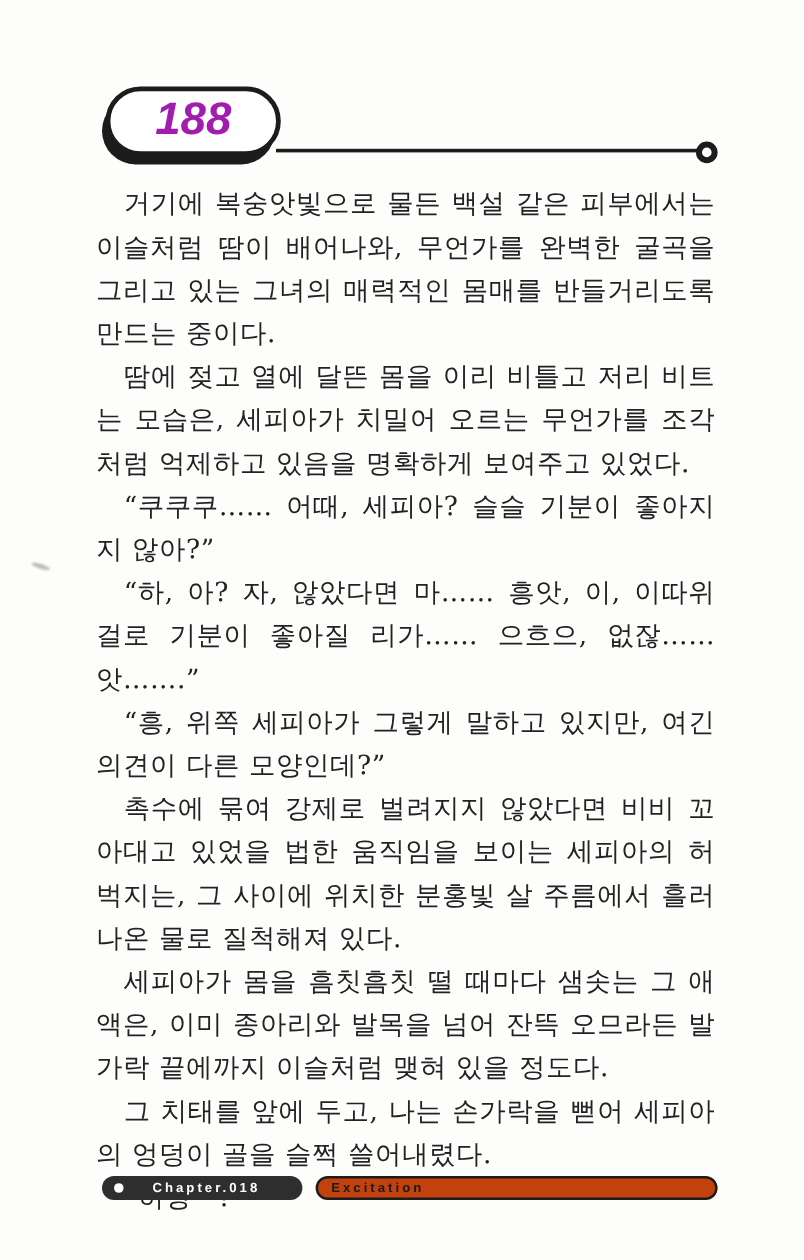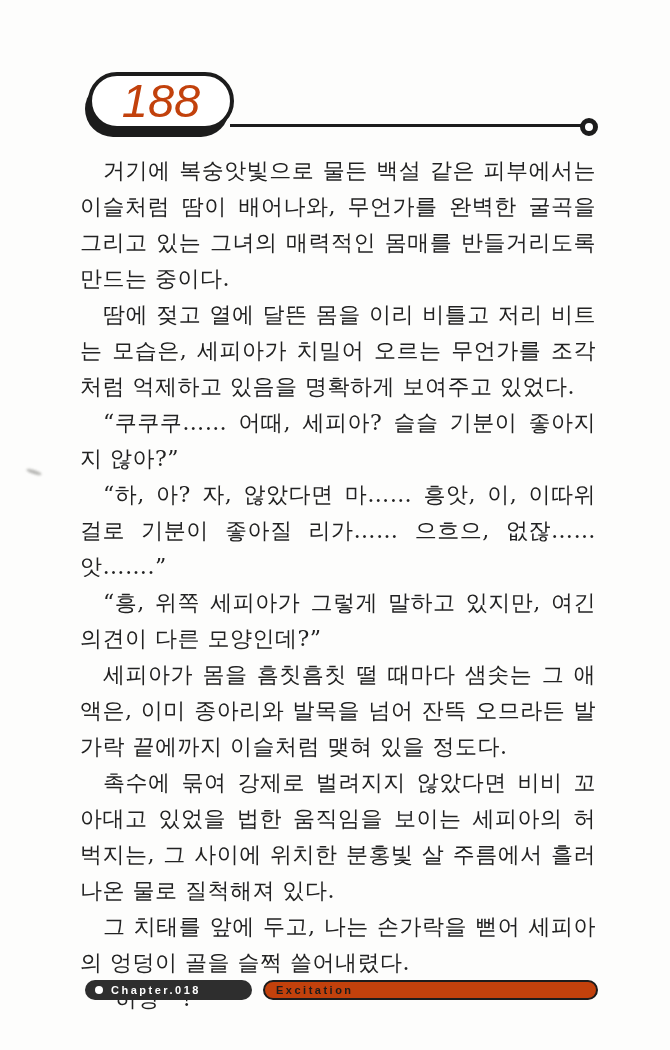--- a/index.html
+++ b/index.html
@@ -25,26 +25,26 @@
     border: 4px solid #1c1c1c;
     border-radius: 30px;
     box-shadow: -4px 8px 0 -1px #1c1c1c;
     display: flex;
     align-items: center;
     justify-content: center;
     z-index: 2;
   }
   .badge-num {
     font-family: "Liberation Sans", sans-serif;
-    font-weight: normal;
+    font-weight: bold;
     font-style: italic;
-    font-size: 47px;
+    font-size: 38px;
     line-height: 1;
     letter-spacing: 0px;
-    color: #c2410c;
+    color: #a21caf;
     transform: translateY(-1px);
   }
   .hline {
     position: absolute;
     left: 230px;
     top: 124px;
     width: 352px;
     height: 3px;
     background: #1c1c1c;
     z-index: 1;
@@ -111,21 +111,21 @@
     border-radius: 50%;
     margin-left: 10px;
     flex: 0 0 auto;
   }
   .footer-chapter-label {
     color: #ffffff;
     font-family: "Liberation Sans", sans-serif;
     font-size: 11px;
     font-weight: bold;
     letter-spacing: 2.5px;
-    margin-left: 8px;
+    margin-left: 24px;
     white-space: nowrap;
   }
   .footer-title {
     position: absolute;
     left: 263px;
     top: 980px;
     width: 335px;
     height: 20px;
     background: #c2410c;
     border: 2px solid #1c1c1c;
@@ -154,22 +154,22 @@
   </div>
   <div class="hline"></div>
   <div class="ring"></div>
 
   <div class="body-text" id="body-text">
       <p class="para"><span>거기에 복숭앗빛으로 물든 백설 같은 피부에서는 이슬처럼 땀이 배어나와, 무언가를 완벽한 굴곡을 그리고 있는 그녀의 매력적인 몸매를 반들거리도록 만드는 중이다.</span></p>
       <p class="para"><span>땀에 젖고 열에 달뜬 몸을 이리 비틀고 저리 비트는 모습은, 세피아가 치밀어 오르는 무언가를 조각처럼 억제하고 있음을 명확하게 보여주고 있었다.</span></p>
       <p class="para"><span>“쿠쿠쿠…… 어때, 세피아? 슬슬 기분이 좋아지지 않아?”</span></p>
       <p class="para"><span>“하, 아? 자, 않았다면 마…… 흥앗, 이, 이따위 걸로 기분이 좋아질 리가…… </span><span class="u">으흐으</span><span>, 없잖…… 앗…….”</span></p>
       <p class="para"><span>“흥, 위쪽 세피아가 그렇게 말하고 있지만, 여긴 의견이 다른 모양인데?”</span></p>
+      <p class="para"><span>촉수에 묶여 강제로 벌려지지 않았다면 비비 꼬아대고 있었을 법한 움직임을 보이는 세피아의 허벅지는, 그 사이에 위치한 분홍빛 살 주름에서 흘러나온 물로 질척해져 있다.</span></p>
       <p class="para"><span>세피아가 몸을 흠칫흠칫 떨 때마다 샘솟는 그 애액은, 이미 종아리와 발목을 넘어 잔뜩 오므라든 발가락 끝에까지 이슬처럼 맺혀 있을 정도다.</span></p>
-      <p class="para"><span>촉수에 묶여 강제로 벌려지지 않았다면 비비 꼬아대고 있었을 법한 움직임을 보이는 세피아의 허벅지는, 그 사이에 위치한 분홍빛 살 주름에서 흘러나온 물로 질척해져 있다.</span></p>
       <p class="para"><span>그 치태를 앞에 두고, 나는 손가락을 뻗어 세피아의 엉덩이 골을 슬쩍 쓸어내렸다.</span></p>
       <p class="para"><span>“히양ー!”</span></p>
     </div>
 
   <div class="speck"></div>
 
   <div class="footer-chapter">
     <span class="footer-dot"></span>
     <span class="footer-chapter-label">Chapter.018</span>
   </div>

